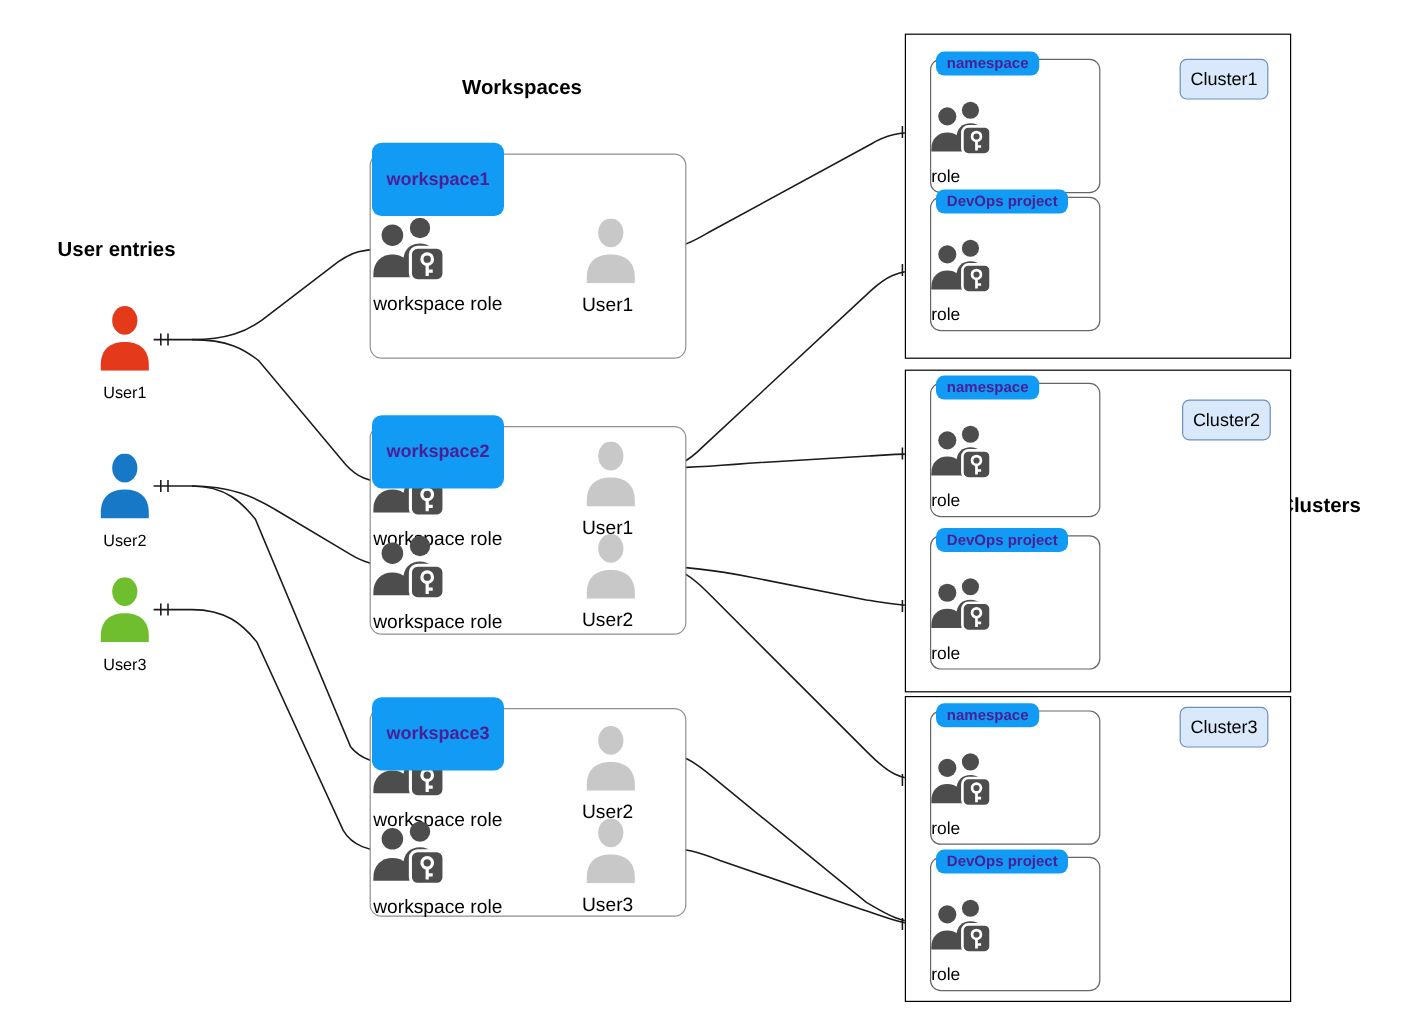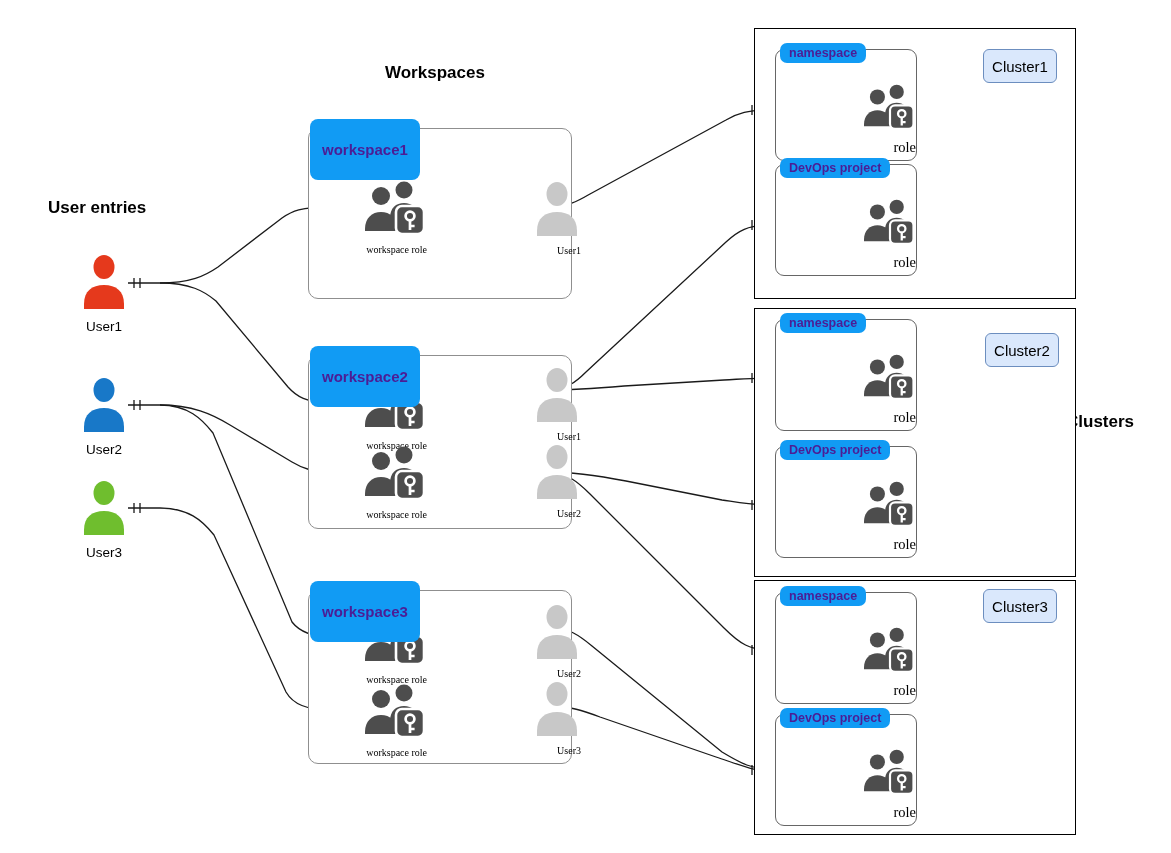--- a/index.html
+++ b/index.html
@@ -10,24 +10,24 @@
   .heading{position:absolute;font-size:17px;font-weight:bold;white-space:nowrap;}
 
   
   .user-entry{position:absolute;width:48px;display:flex;flex-direction:column;align-items:center;}
   .user-entry .lbl{margin-top:6px;font-size:13.5px;}
 
   
   .ws-box{position:absolute;left:308px;width:262px;border:1px solid #8f8f8f;border-radius:10px;background:#fff;}
   .tab{position:absolute;background:#119BF4;color:#4c1d95;border-radius:8px;white-space:nowrap;z-index:3;}
   .ws-tab{left:1px;top:-10px;font-size:15px;font-weight:bold;padding:22px 12px;}
-  .node{position:absolute;display:flex;flex-direction:column;align-items:flex-end;font-family:Liberation Serif, serif;}
+  .node{position:absolute;display:flex;flex-direction:column;align-items:flex-start;}
   .role-node{left:2px;width:116px;}
   .usr-node{left:176px;width:96px;}
-  .node .lbl{margin-top:5px;font-size:10px;white-space:nowrap;}
+  .node .lbl{margin-top:5px;font-size:16px;white-space:nowrap;}
 
   
   .cluster-box{position:absolute;left:710px;width:320px;border:1.5px solid #000;background:#fff;margin-left:44px;}
   .sub-box{position:absolute;left:20px;width:140px;height:110px;border:1px solid #666;border-radius:9px;background:#fff;}
   .sub-tab{left:4px;top:-7px;font-size:12.5px;font-weight:600;padding:3px 9px;border-radius:7px;}
   .sub-role{left:0;right:0;width:auto;top:34px;}
   .sub-role .lbl{font-size:14.5px;}
   .badge{position:absolute;width:72px;height:32px;background:#DAE8FC;border:1px solid #6C8EBF;border-radius:6px;
          display:flex;align-items:center;justify-content:center;font-size:15px;}
 </style>

